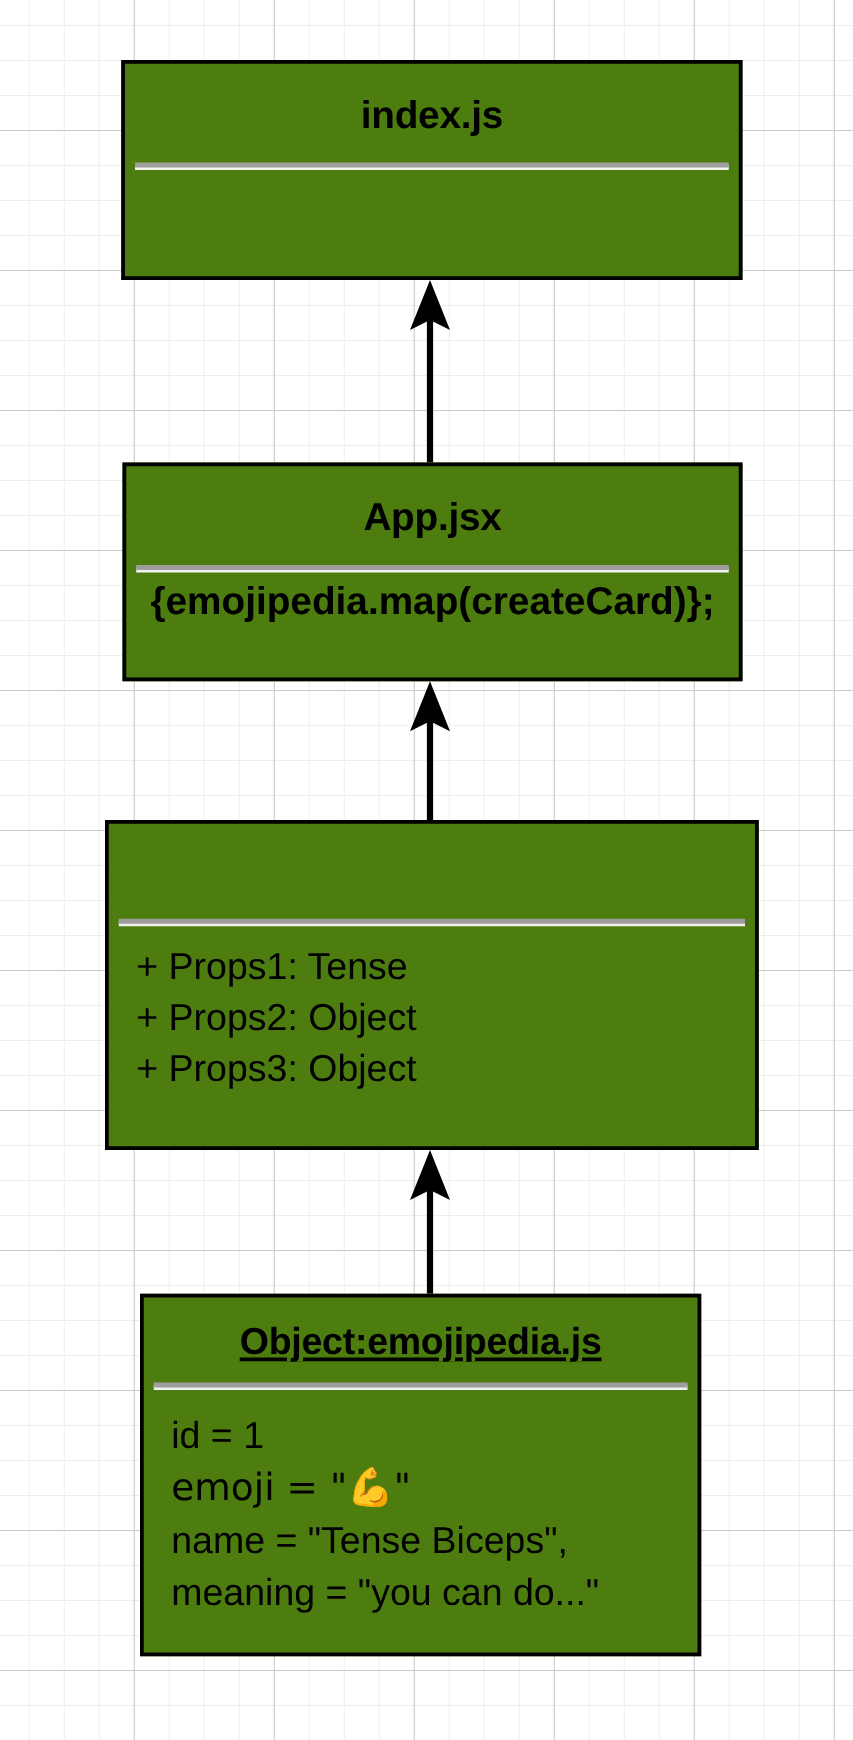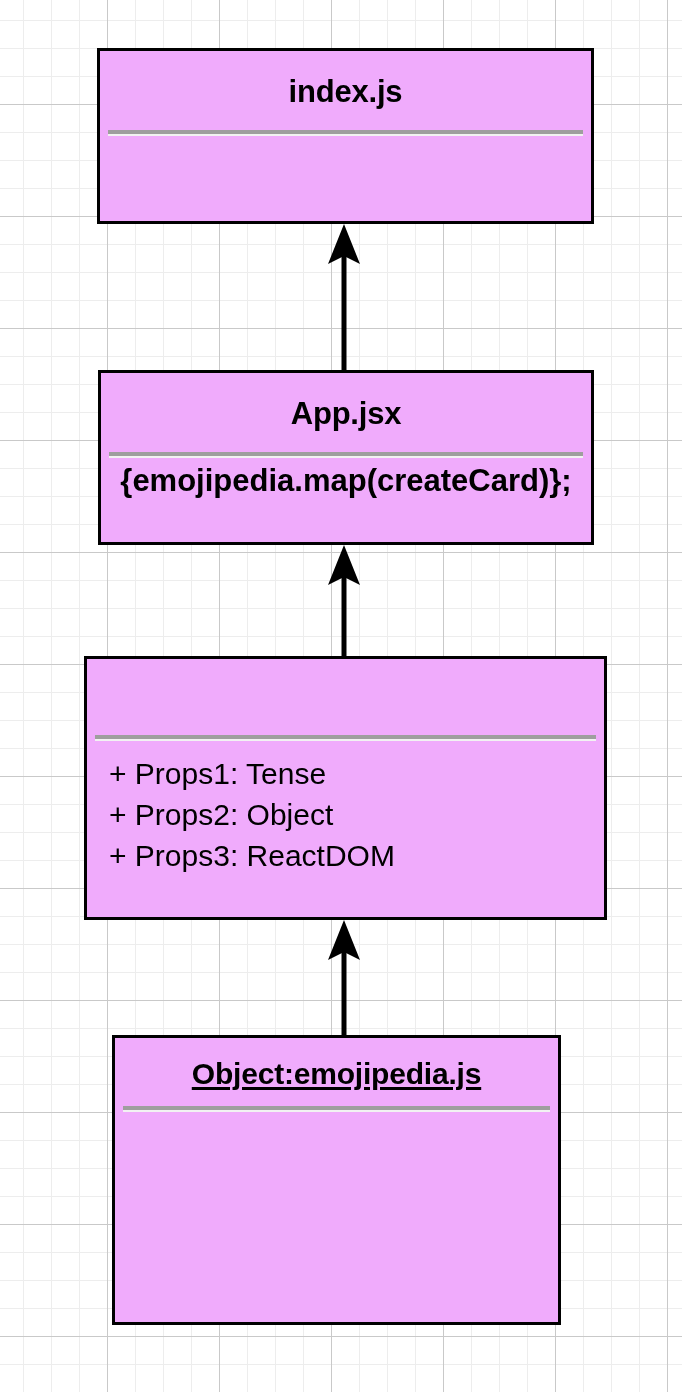--- a/index.html
+++ b/index.html
@@ -16,21 +16,21 @@
       linear-gradient(to bottom, #c9c9c9 1px, transparent 1px),
       linear-gradient(to right, #ededed 1px, transparent 1px),
       linear-gradient(to bottom, #ededed 1px, transparent 1px);
     background-size:112px 112px,112px 112px,28px 28px,28px 28px;
     background-position:-5px -8px,-5px -8px,-5px -8px,-5px -8px;
   }
   #diagram-canvas{position:absolute;left:0;top:0;width:682px;height:1392px;}
 
   
   .uml-box{
-    position:absolute;background:#f0abfc;border:3px solid #000000;
+    position:absolute;background:#4d7c0f;border:3px solid #000000;
     box-sizing:border-box;
   }
   .uml-title-row{
     display:flex;align-items:center;justify-content:center;
     position:relative;box-sizing:border-box;
   }
   .uml-title{
     font-weight:bold;color:#000000;text-align:center;
     letter-spacing:-0.2px;
   }
@@ -118,24 +118,30 @@
     <div class="uml-body centered-body">
       <div class="line">{emojipedia.map(createCard)};</div>
     </div>
   </div>
 
   <div class="uml-box" id="box-card">
     <div class="uml-divider"></div>
     <div class="uml-body">
       <div class="line">+ Props1: Tense</div>
       <div class="line">+ Props2: Object</div>
-      <div class="line">+ Props3: ReactDOM</div>
+      <div class="line">+ Props3: Object</div>
     </div>
   </div>
 
   <div class="uml-box" id="box-object">
     <div class="uml-title-row">
       <span class="uml-title underlined">Object:emojipedia.js</span>
     </div>
     <div class="uml-divider"></div>
+    <div class="uml-body">
+      <div class="line">id = 1</div>
+      <div class="line emoji-glyph">emoji = "💪"</div>
+      <div class="line">name = "Tense Biceps",</div>
+      <div class="line">meaning = "you can do..."</div>
+    </div>
   </div>
 
 </div>
 
 </body></html>

